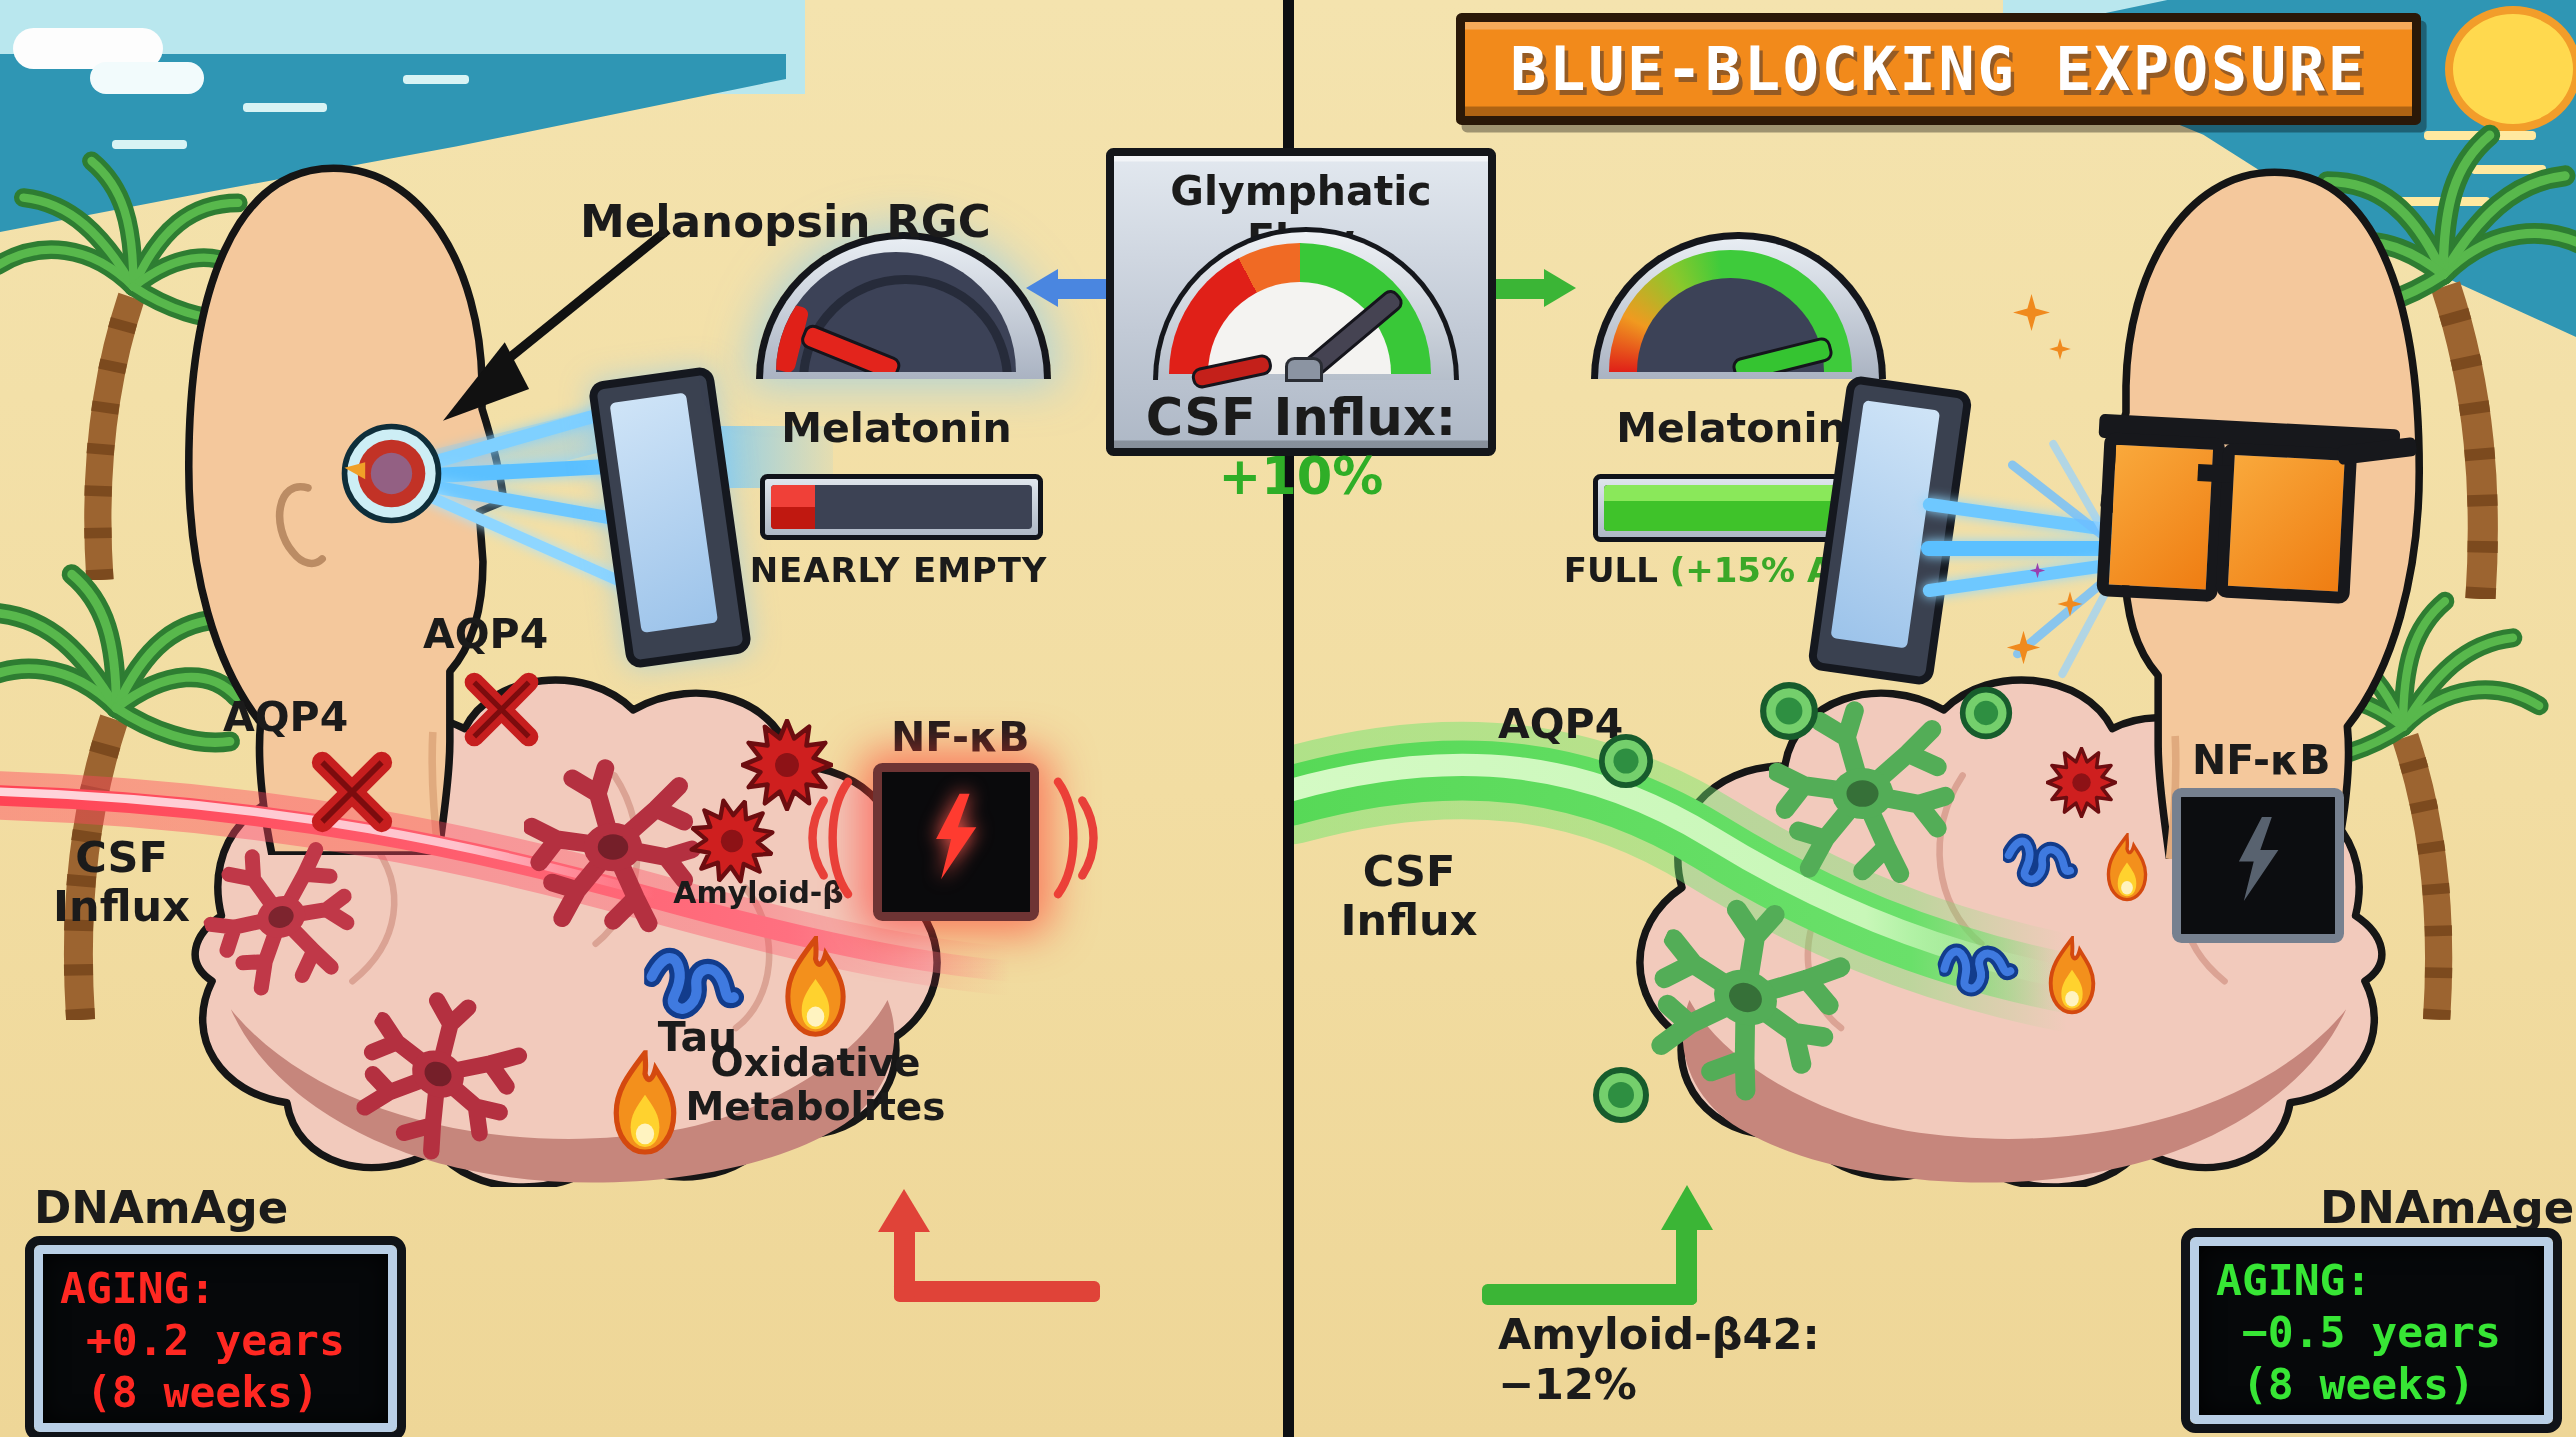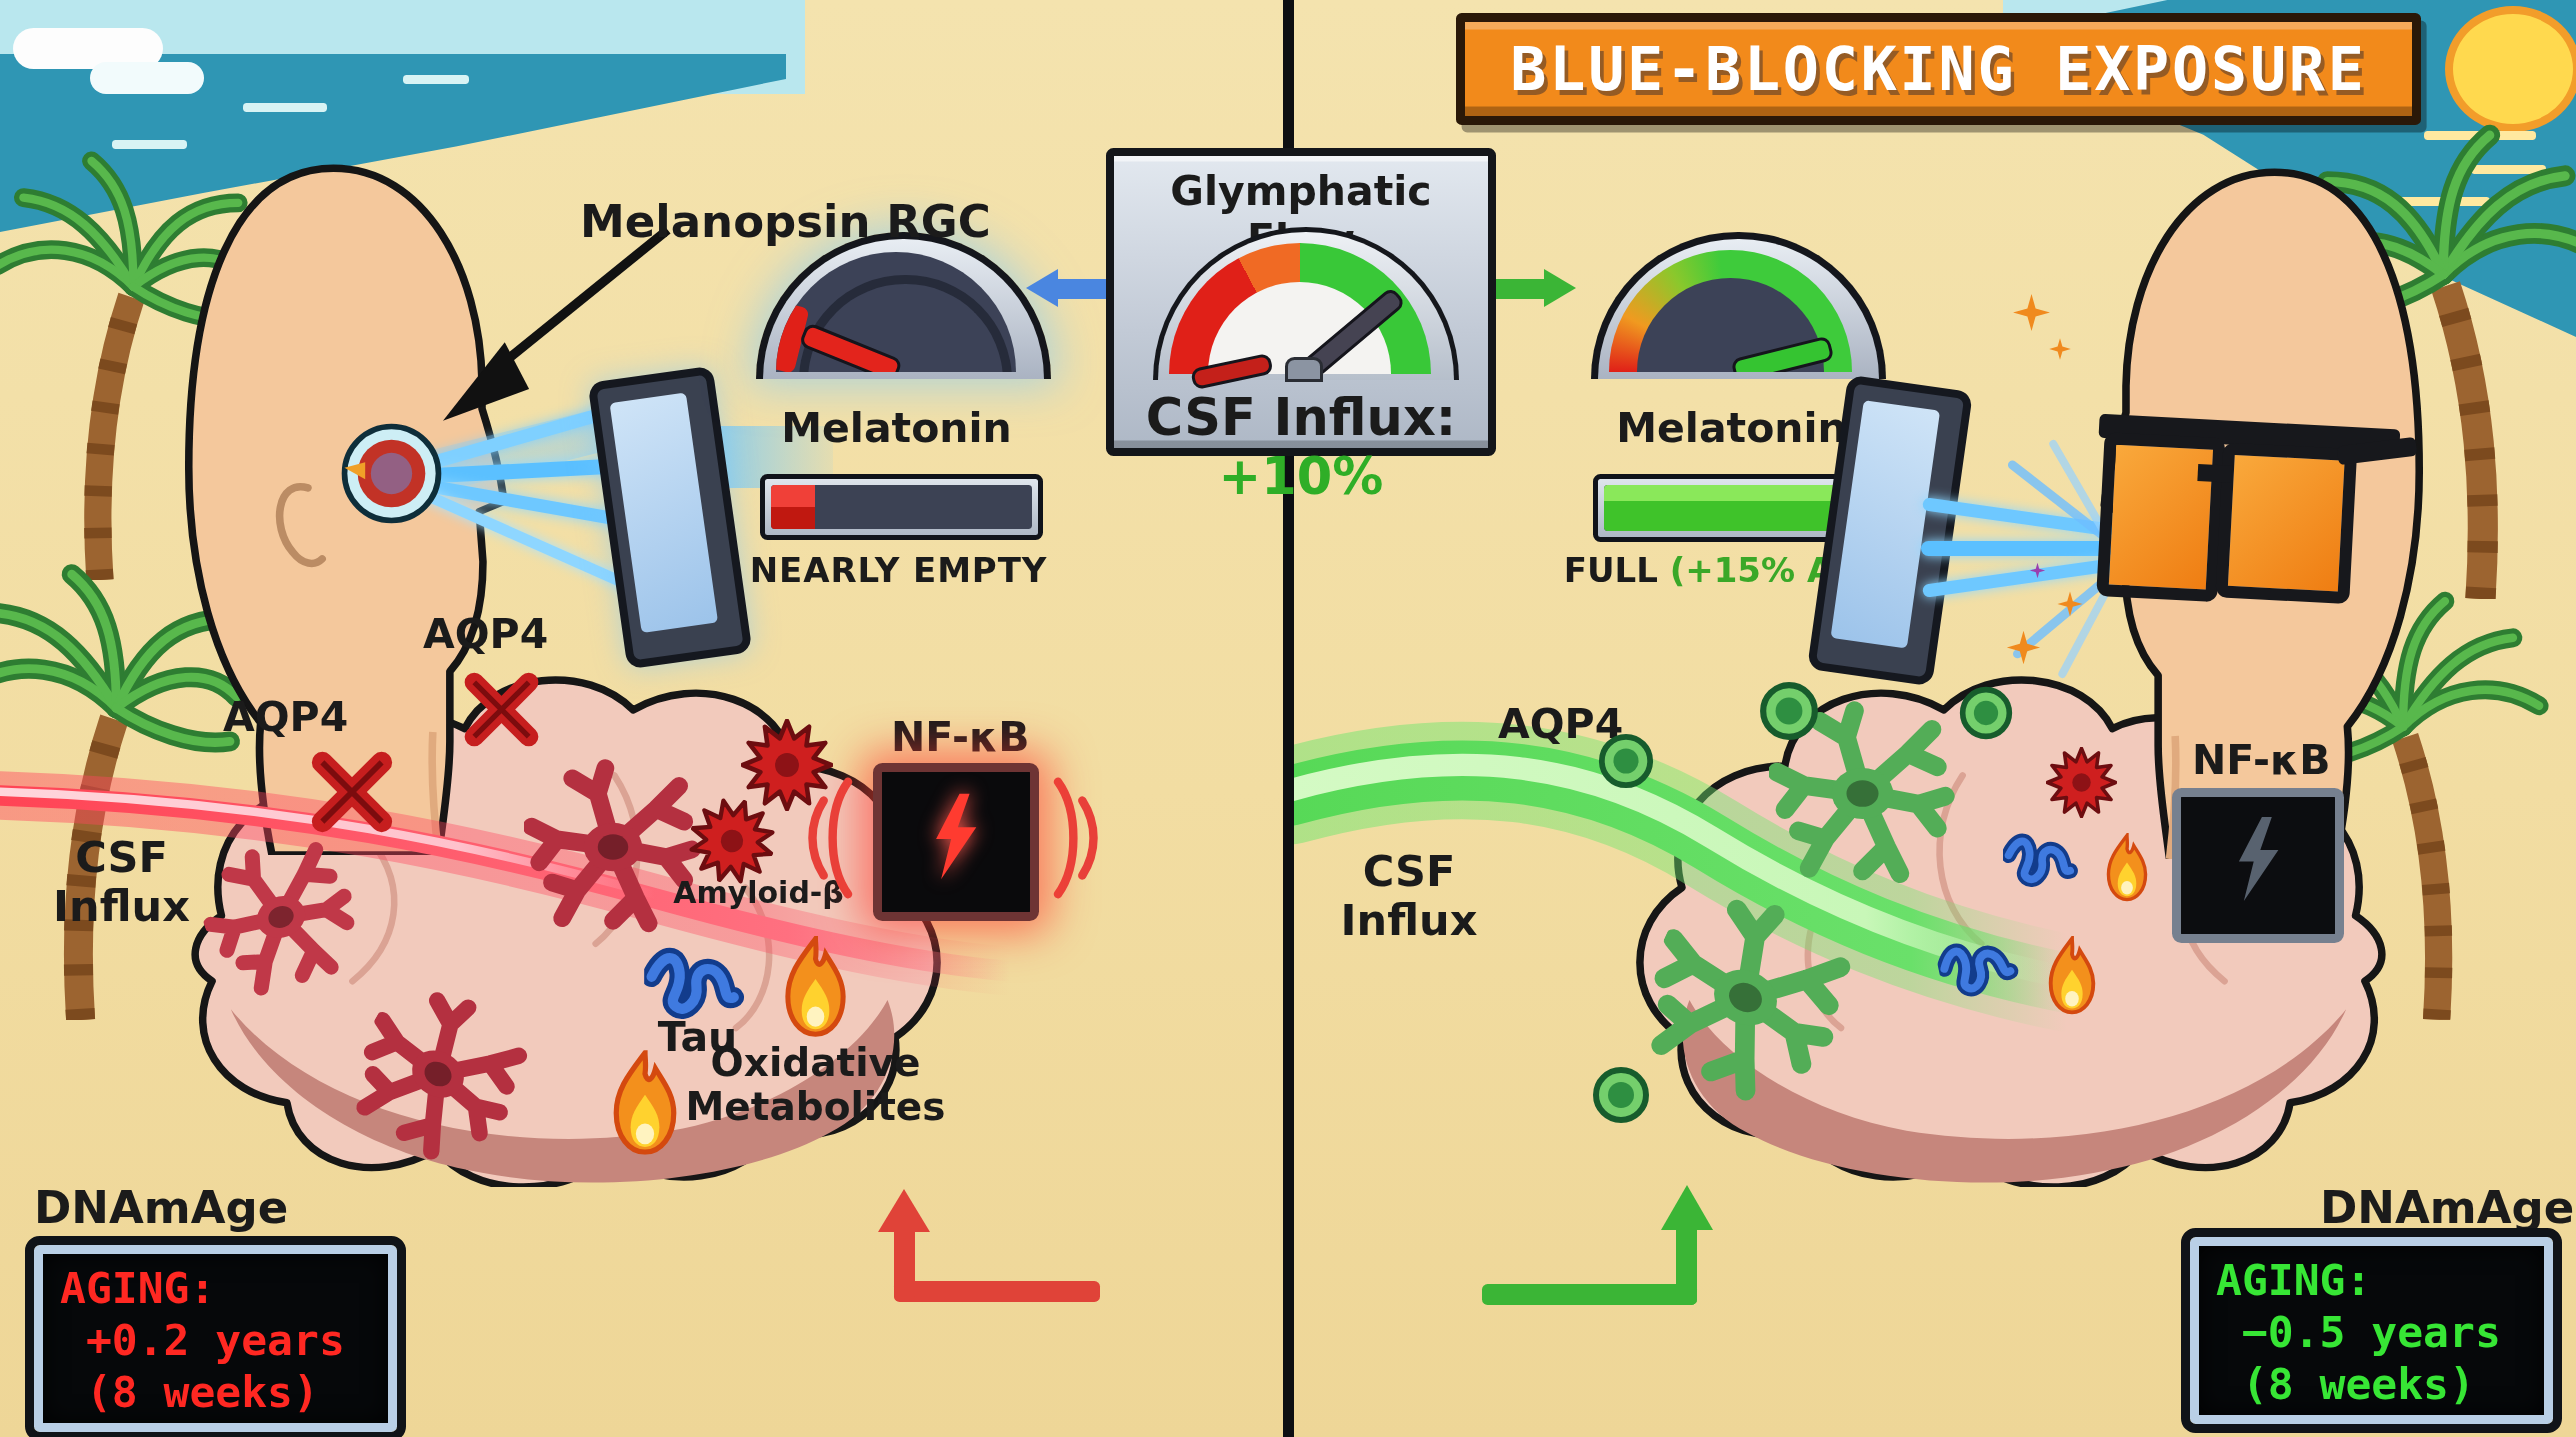--- a/index.html
+++ b/index.html
@@ -457,20 +457,21 @@
     <div class="abs" style="left:894px;top:1281px;width:206px;height:20.6px;background:#e04338;border-radius:5.6px;"></div>
     <div class="abs" style="left:894px;top:1226px;width:20.6px;height:75px;background:#e04338;border-radius:5.6px;"></div>
     <div class="abs" style="left:878px;top:1189px;width:0;height:0;border-bottom:43px solid #e04338;border-left:26px solid transparent;border-right:26px solid transparent;"></div>
   </div>
 
   <div class="abs" style="z-index:7;">
     <div class="abs" style="left:1482px;top:1284px;width:215px;height:20.6px;background:#3bb536;border-radius:5.6px;"></div>
     <div class="abs" style="left:1676px;top:1224px;width:20.6px;height:81px;background:#3bb536;border-radius:5.6px;"></div>
     <div class="abs" style="left:1661px;top:1185px;width:0;height:0;border-bottom:45px solid #3bb536;border-left:26px solid transparent;border-right:26px solid transparent;"></div>
   </div>
+  <div class="abs lbl" style="left:1498px;top:1309px;width:449px;font-size:43px;z-index:7;">Amyloid-β42: −12%</div>
 
   <div class="abs lbl" style="left:34px;top:1181px;font-size:45px;z-index:8;">DNAmAge</div>
   <div class="abs screen" style="left:34px;top:1245px;width:328px;height:161px;z-index:8;padding:7.5px 0 0 17px;">
     <div class="line" style="color:#ff2822;">AGING:</div>
     <div class="line" style="color:#ff2822;"> +0.2 years</div>
     <div class="line" style="color:#ff2822;"> (8 weeks)</div>
   </div>
 
   <div class="abs lbl" style="left:2320px;top:1181px;font-size:45px;z-index:8;">DNAmAge</div>
   <div class="abs screen" style="left:2190px;top:1237px;width:328px;height:161px;z-index:8;padding:7.5px 0 0 17px;">

